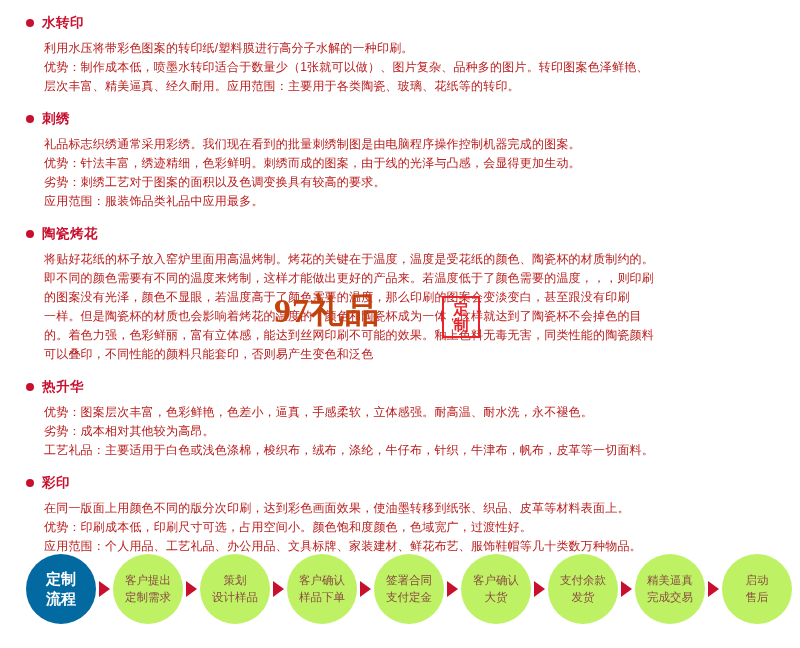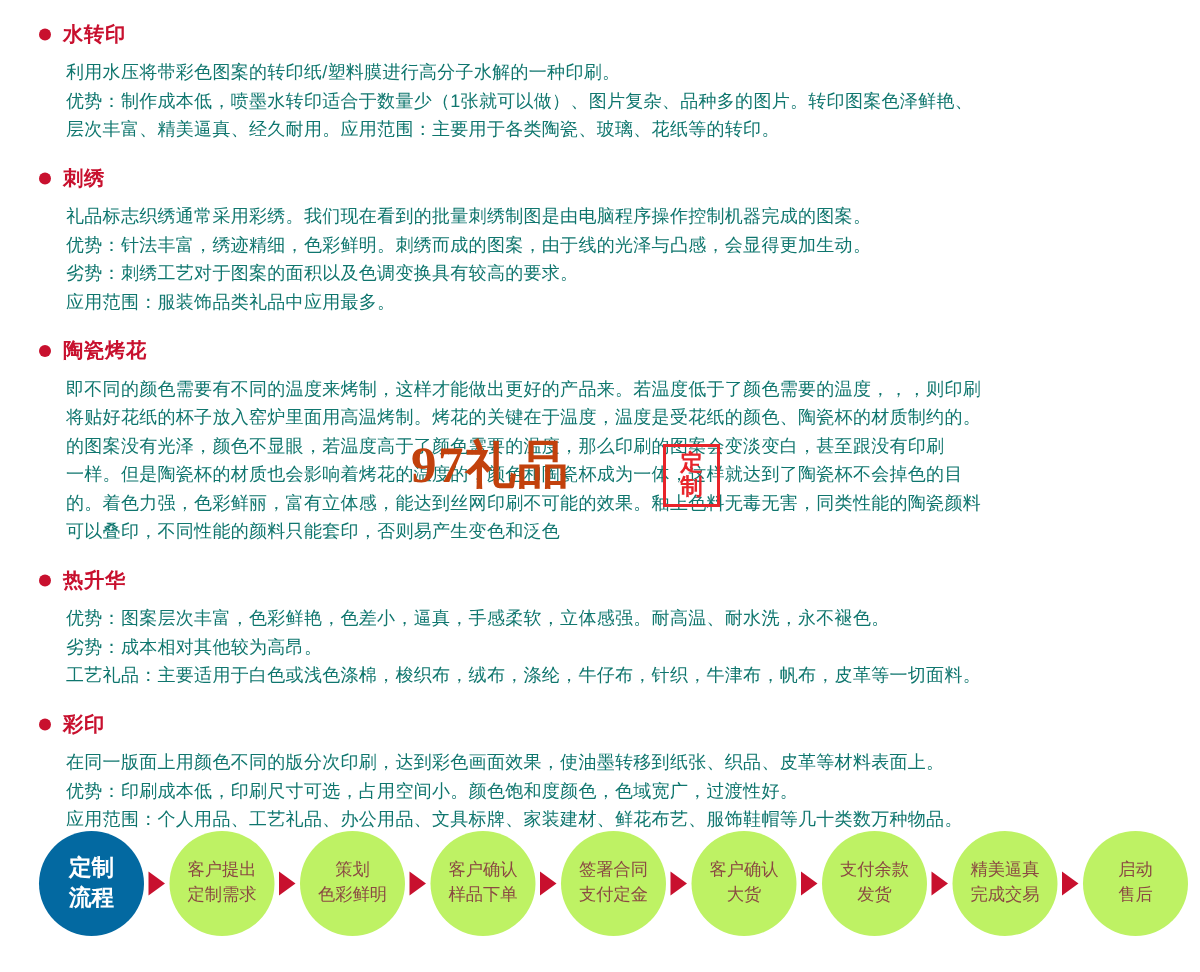--- a/index.html
+++ b/index.html
@@ -43,21 +43,21 @@
     font-size: 13.5px;
     font-weight: bold;
     letter-spacing: 0.5px;
   }
   .sec-body {
     padding-left: 18px;
   }
   .line {
     font-size: 12px;
     line-height: 19px;
-    color: #0f766e;
+    color: #b91c1c;
     text-align: justify;
     letter-spacing: 0.2px;
   }
 
   
   .watermark {
     position: absolute;
     left: 274px;
     top: 294px;
     pointer-events: none;
@@ -165,22 +165,22 @@
       <div class="line">应用范围：服装饰品类礼品中应用最多。</div>
     </div>
   </div>
 
   <div class="section">
     <div class="sec-head">
       <div class="bullet"></div>
       <div class="sec-title">陶瓷烤花</div>
     </div>
     <div class="sec-body">
+      <div class="line">将贴好花纸的杯子放入窑炉里面用高温烤制。烤花的关键在于温度，温度是受花纸的颜色、陶瓷杯的材质制约的。</div>
       <div class="line">即不同的颜色需要有不同的温度来烤制，这样才能做出更好的产品来。若温度低于了颜色需要的温度，，，则印刷</div>
-      <div class="line">将贴好花纸的杯子放入窑炉里面用高温烤制。烤花的关键在于温度，温度是受花纸的颜色、陶瓷杯的材质制约的。</div>
       <div class="line">的图案没有光泽，颜色不显眼，若温度高于了颜色需要的温度，那么印刷的图案会变淡变白，甚至跟没有印刷</div>
       <div class="line">一样。但是陶瓷杯的材质也会影响着烤花的温度的，颜色和陶瓷杯成为一体，这样就达到了陶瓷杯不会掉色的目</div>
       <div class="line">的。着色力强，色彩鲜丽，富有立体感，能达到丝网印刷不可能的效果。釉上色料无毒无害，同类性能的陶瓷颜料</div>
       <div class="line">可以叠印，不同性能的颜料只能套印，否则易产生变色和泛色</div>
     </div>
   </div>
 
   <div class="section">
     <div class="sec-head">
       <div class="bullet"></div>
@@ -221,21 +221,21 @@
 
     <div class="arrow"></div>
     <div class="flow-node">
       <span>客户提出</span>
       <span>定制需求</span>
     </div>
 
     <div class="arrow"></div>
     <div class="flow-node">
       <span>策划</span>
-      <span>色彩鲜明</span>
+      <span>设计样品</span>
     </div>
 
     <div class="arrow"></div>
     <div class="flow-node">
       <span>客户确认</span>
       <span>样品下单</span>
     </div>
 
     <div class="arrow"></div>
     <div class="flow-node">

